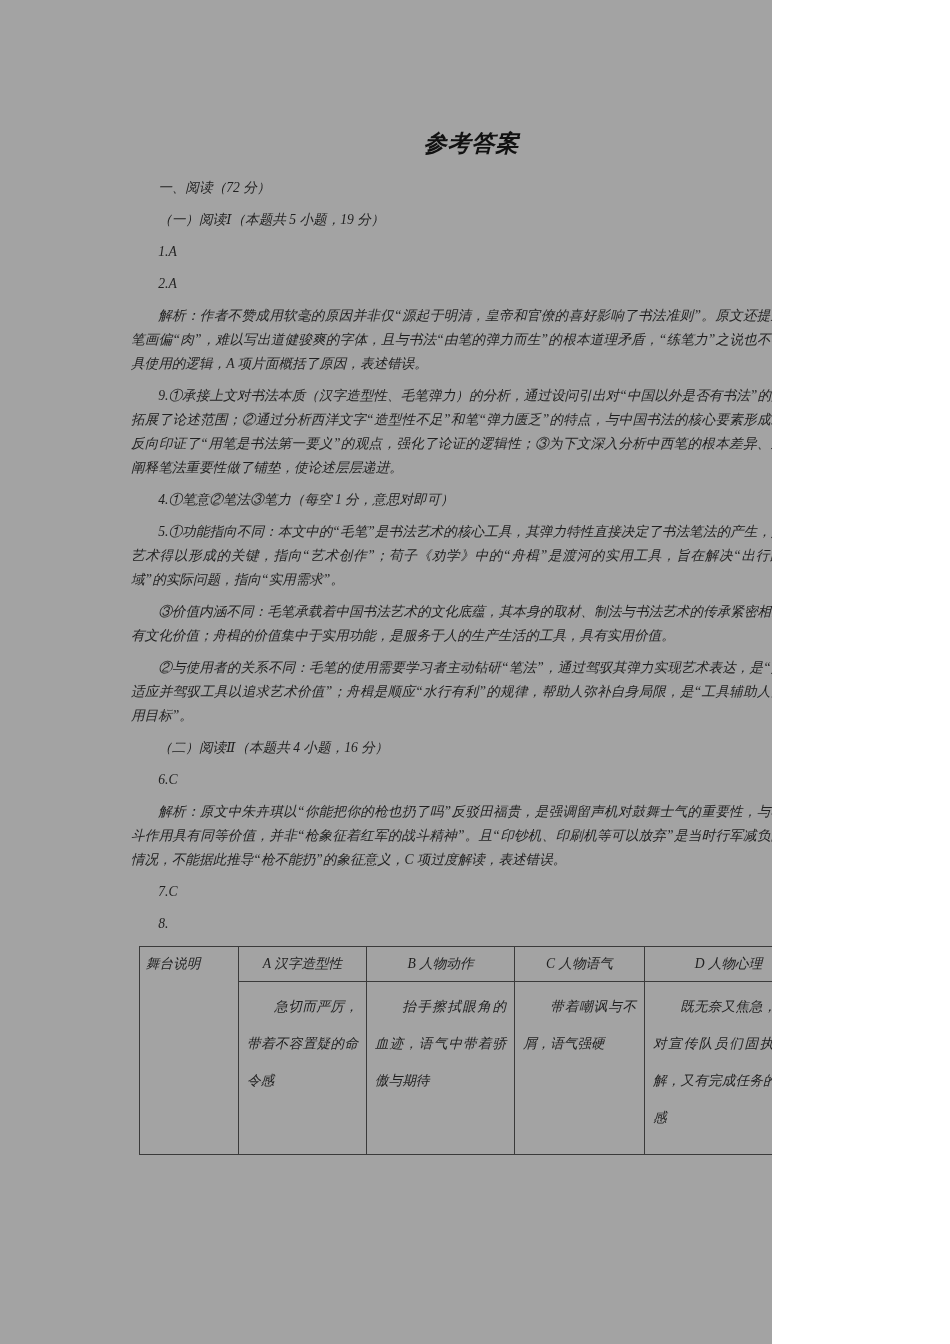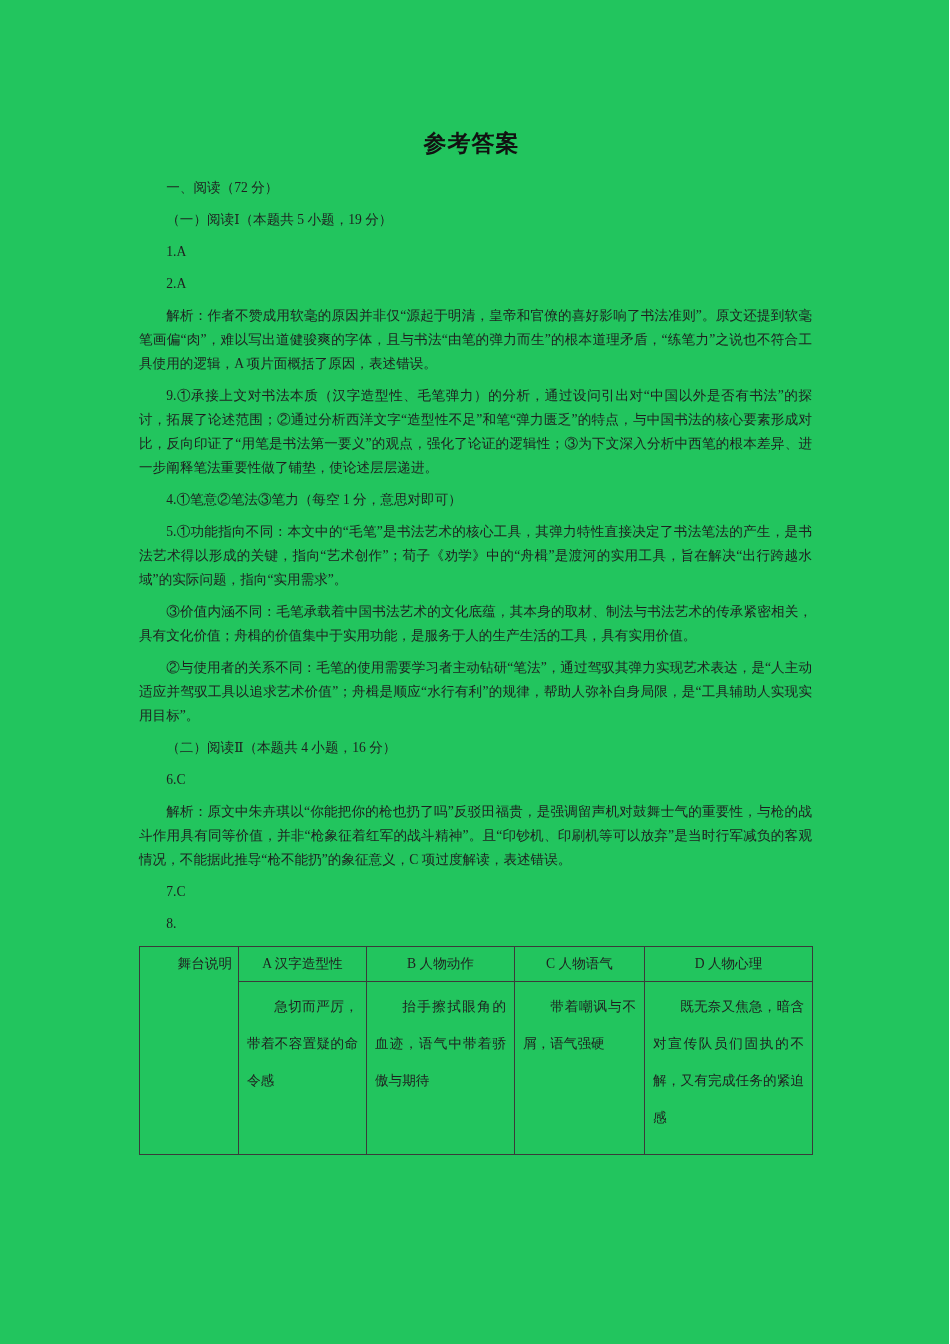--- a/index.html
+++ b/index.html
@@ -1,44 +1,45 @@
 <!DOCTYPE html>
 <html><head>
 <meta charset="utf-8">
 <style>
   html, body { margin: 0; padding: 0; background: #ffffff; }
   .page {
     position: relative;
-    width: 949px;
+    width: 772px;
     height: 1344px;
-    background: #22c55e;
+    background: #a3a3a3;
     font-family: "Liberation Serif", "DejaVu Serif", serif;
     color: #1f1f1f;
     overflow: hidden;
+    font-style: italic;
   }
   .doc-title {
     position: absolute;
     top: 128px;
     left: 131px;
     width: 681px;
     text-align: center;
     font-size: 23px;
     font-weight: bold;
     color: #111111;
     letter-spacing: 1px;
   }
   .content {
     position: absolute;
     top: 176px;
     left: 131px;
     width: 681px;
     font-size: 13.6px;
   }
   .content p {
-    margin: 0 0 8px 8px;
+    margin: 0 0 8px 0;
     line-height: 24px;
     text-align: justify;
     text-indent: 2em;
     word-break: break-all;
   }
   table.answers {
     border-collapse: collapse;
     margin: 10px 0 0 8px;
     width: 673px;
     table-layout: fixed;
@@ -50,21 +51,21 @@
     font-weight: normal;
     color: #1f1f1f;
   }
   table.answers th.col-head {
     text-align: center;
     padding: 5px 4px;
     line-height: 24px;
     height: 24px;
   }
   table.answers th.row-head {
-    text-align: right;
+    text-align: left;
     padding: 5px 6px;
     line-height: 24px;
   }
   table.answers td.cell {
     text-align: justify;
     text-indent: 2em;
     padding: 6px 8px 18px 8px;
     line-height: 37px;
     word-break: break-all;
   }

